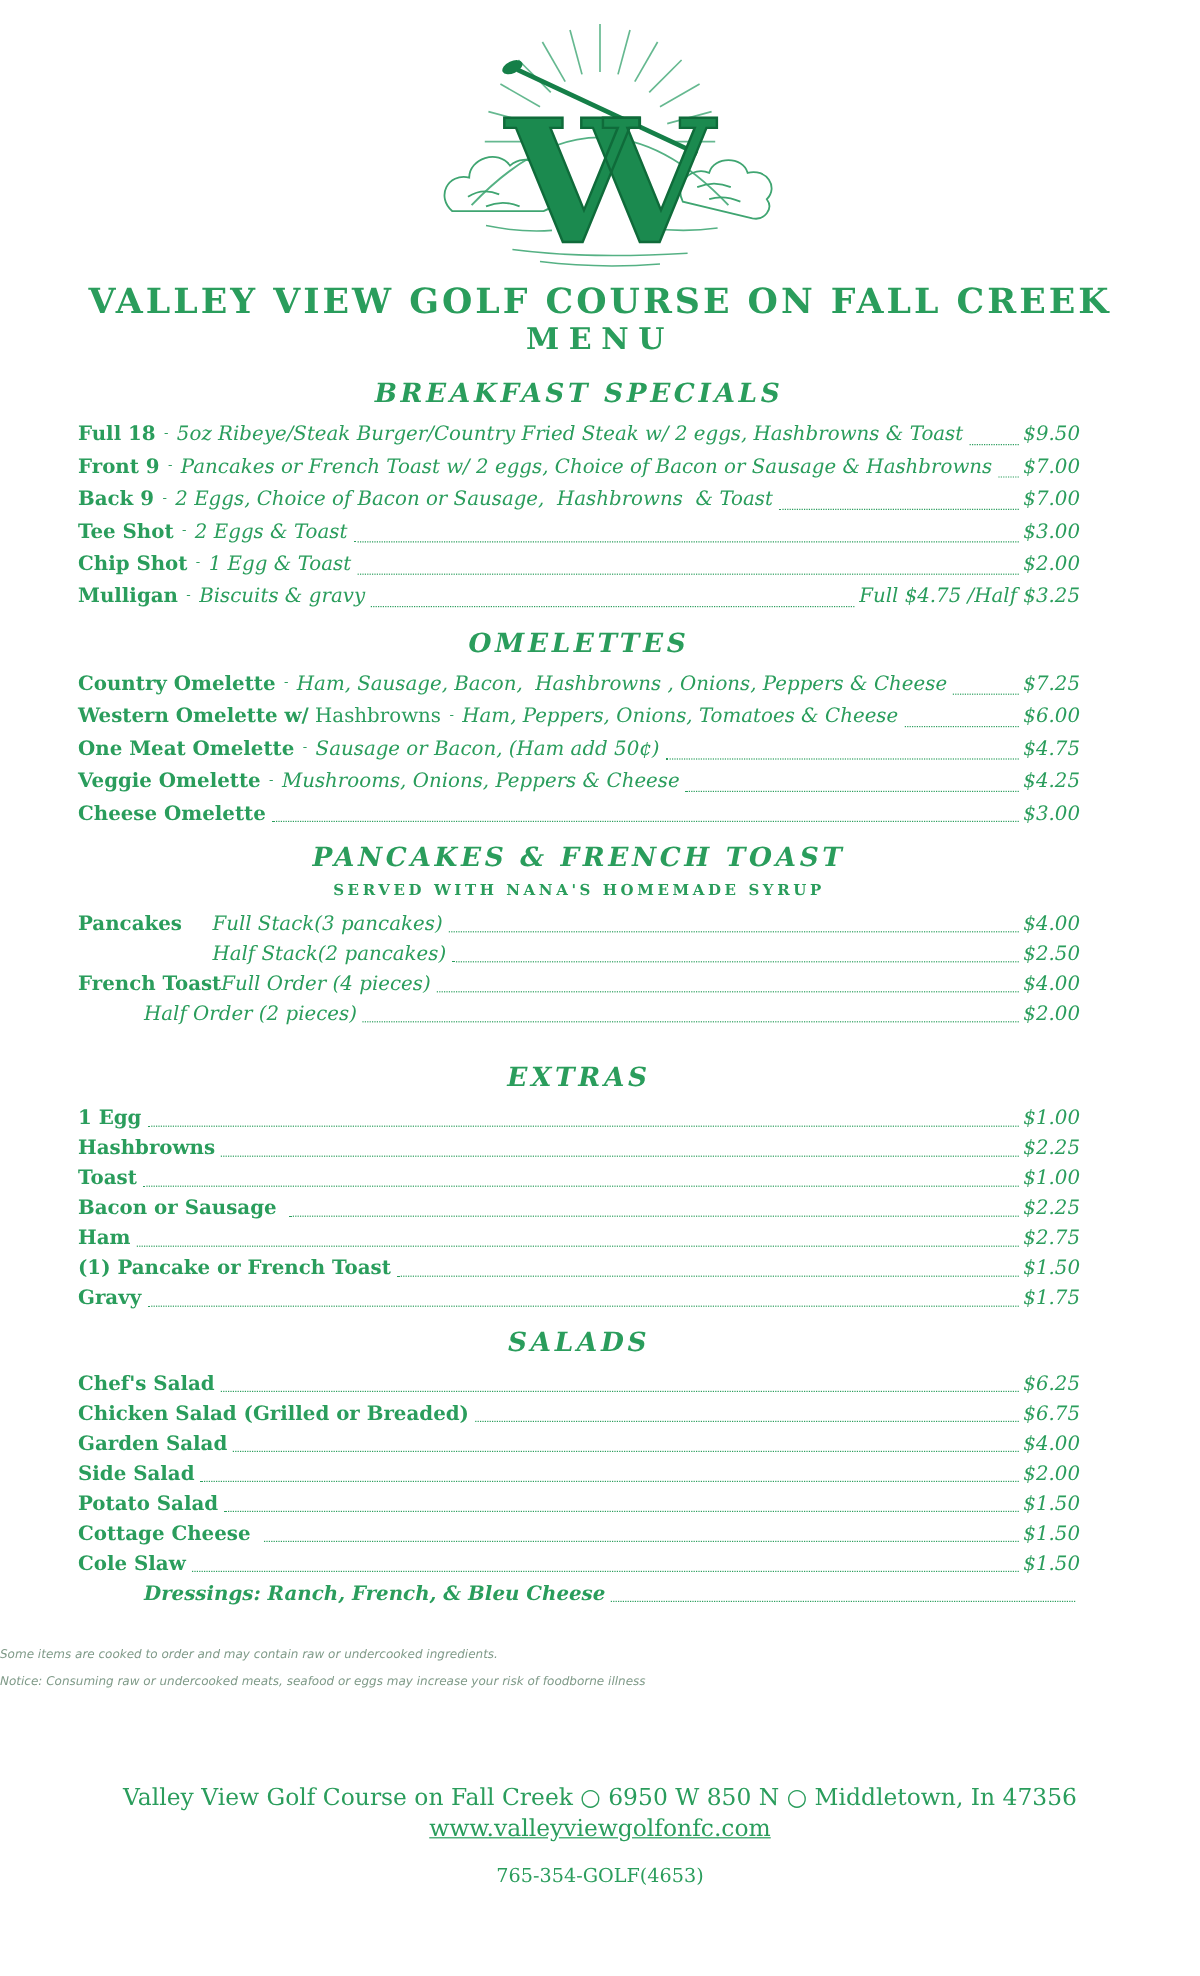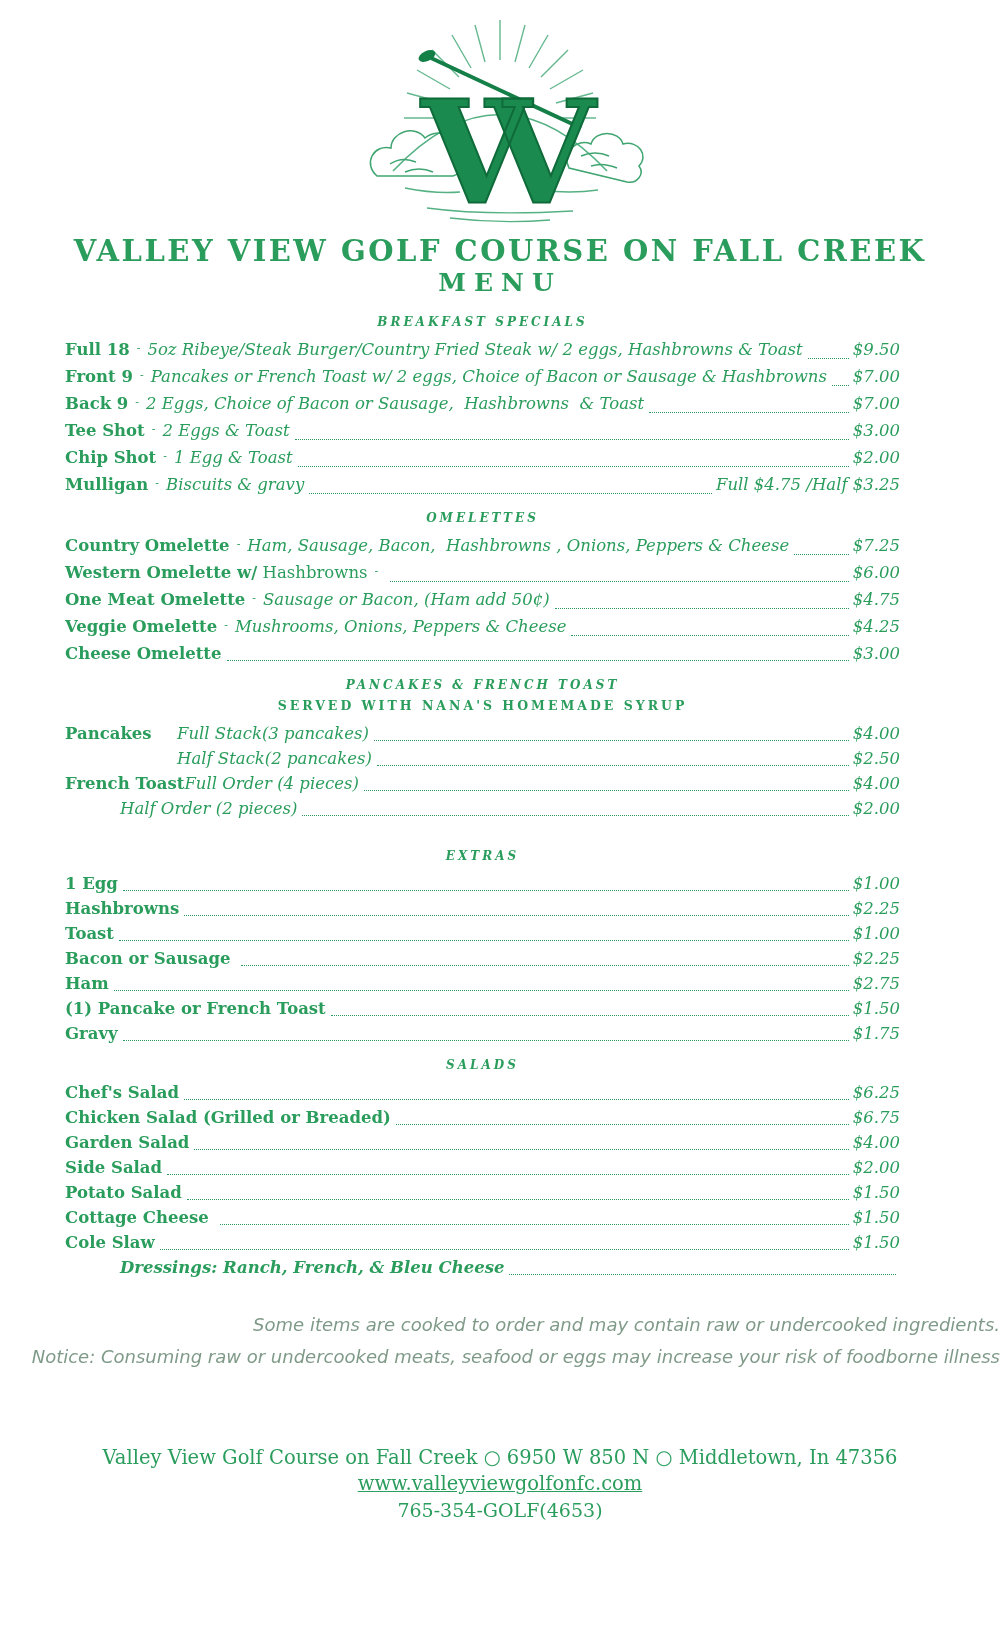--- a/index.html
+++ b/index.html
@@ -21,21 +21,21 @@
   }
   .menu-label{
     text-align:center;font-weight:bold;font-size:25px;
     letter-spacing:8px;
   }
   .menu-body{padding:6px 100px 0 65px;}
   .section{margin-top:2px;}
   .section.gap-lg{margin-top:28px;}
   .section-heading{
     text-align:center;font-style:italic;font-weight:bold;
-    font-size:12px;letter-spacing:3px;margin:12px 0 8px 0;
+    font-size:22px;letter-spacing:3px;margin:12px 0 8px 0;
   }
   .section-subheading{
     text-align:center;font-weight:bold;font-size:12.5px;
     letter-spacing:3px;margin:-2px 0 8px 0;
   }
   .row{
     display:flex;align-items:baseline;
     font-size:16.5px;line-height:25px;
   }
   .row .label{font-weight:bold;white-space:pre;}
@@ -43,28 +43,28 @@
   .row .label2{white-space:pre;}
   .row .sep{font-size:11px;padding:0 7px;transform:translateY(-3px);}
   .row .desc{font-style:italic;white-space:pre;}
   .row .leader{
     flex:1 1 8px;min-width:8px;align-self:flex-end;
     border-bottom:1.7px dotted var(--green);
     margin:0 4px 5px 5px;
   }
   .row .price{font-style:italic;white-space:pre;}
   .notes{
-    margin-top:34px;text-align:right;
+    margin-top:34px;text-align:left;
     font-family:"DejaVu Sans", sans-serif;font-style:italic;
-    font-size:18px;color:var(--note);
+    font-size:10px;color:var(--note);
   }
   .notes .note + .note{margin-top:11px;}
   .footer{margin-top:78px;text-align:center;font-size:19.5px;line-height:26px;}
   .footer a{color:var(--green);text-decoration:underline;cursor:pointer;}
-  .footer .phone{font-size:19px;}
+  .footer .phone{font-size:16px;margin-top:13px;}
 </style>
 </head>
 <body>
 
 <div class="logo-wrap">
   <svg width="330" height="224" viewBox="0 0 330 224" aria-hidden="true">
 
     <g stroke="#55b184" stroke-width="1.4" fill="none" opacity="0.9">
       <line x1="107" y1="112" x2="69" y2="112"></line>
       <line x1="109" y1="97" x2="72" y2="87"></line>
@@ -163,20 +163,21 @@
         <span class="label">Country Omelette</span>
         <span class="sep">-</span>
         <span class="desc">Ham, Sausage, Bacon,  Hashbrowns , Onions, Peppers &amp; Cheese</span>
         <span class="leader"></span>
         <span class="price">$7.25</span>
       </div>
       <div class="row">
         <span class="label">Western Omelette w/</span>
         <span class="label2"> Hashbrowns</span>
         <span class="sep">-</span>
+        <span class="desc">Ham, Peppers, Onions, Tomatoes &amp; Cheese</span>
         <span class="leader"></span>
         <span class="price">$6.00</span>
       </div>
       <div class="row">
         <span class="label">One Meat Omelette</span>
         <span class="sep">-</span>
         <span class="desc">Sausage or Bacon, (Ham add 50¢)</span>
         <span class="leader"></span>
         <span class="price">$4.75</span>
       </div>

